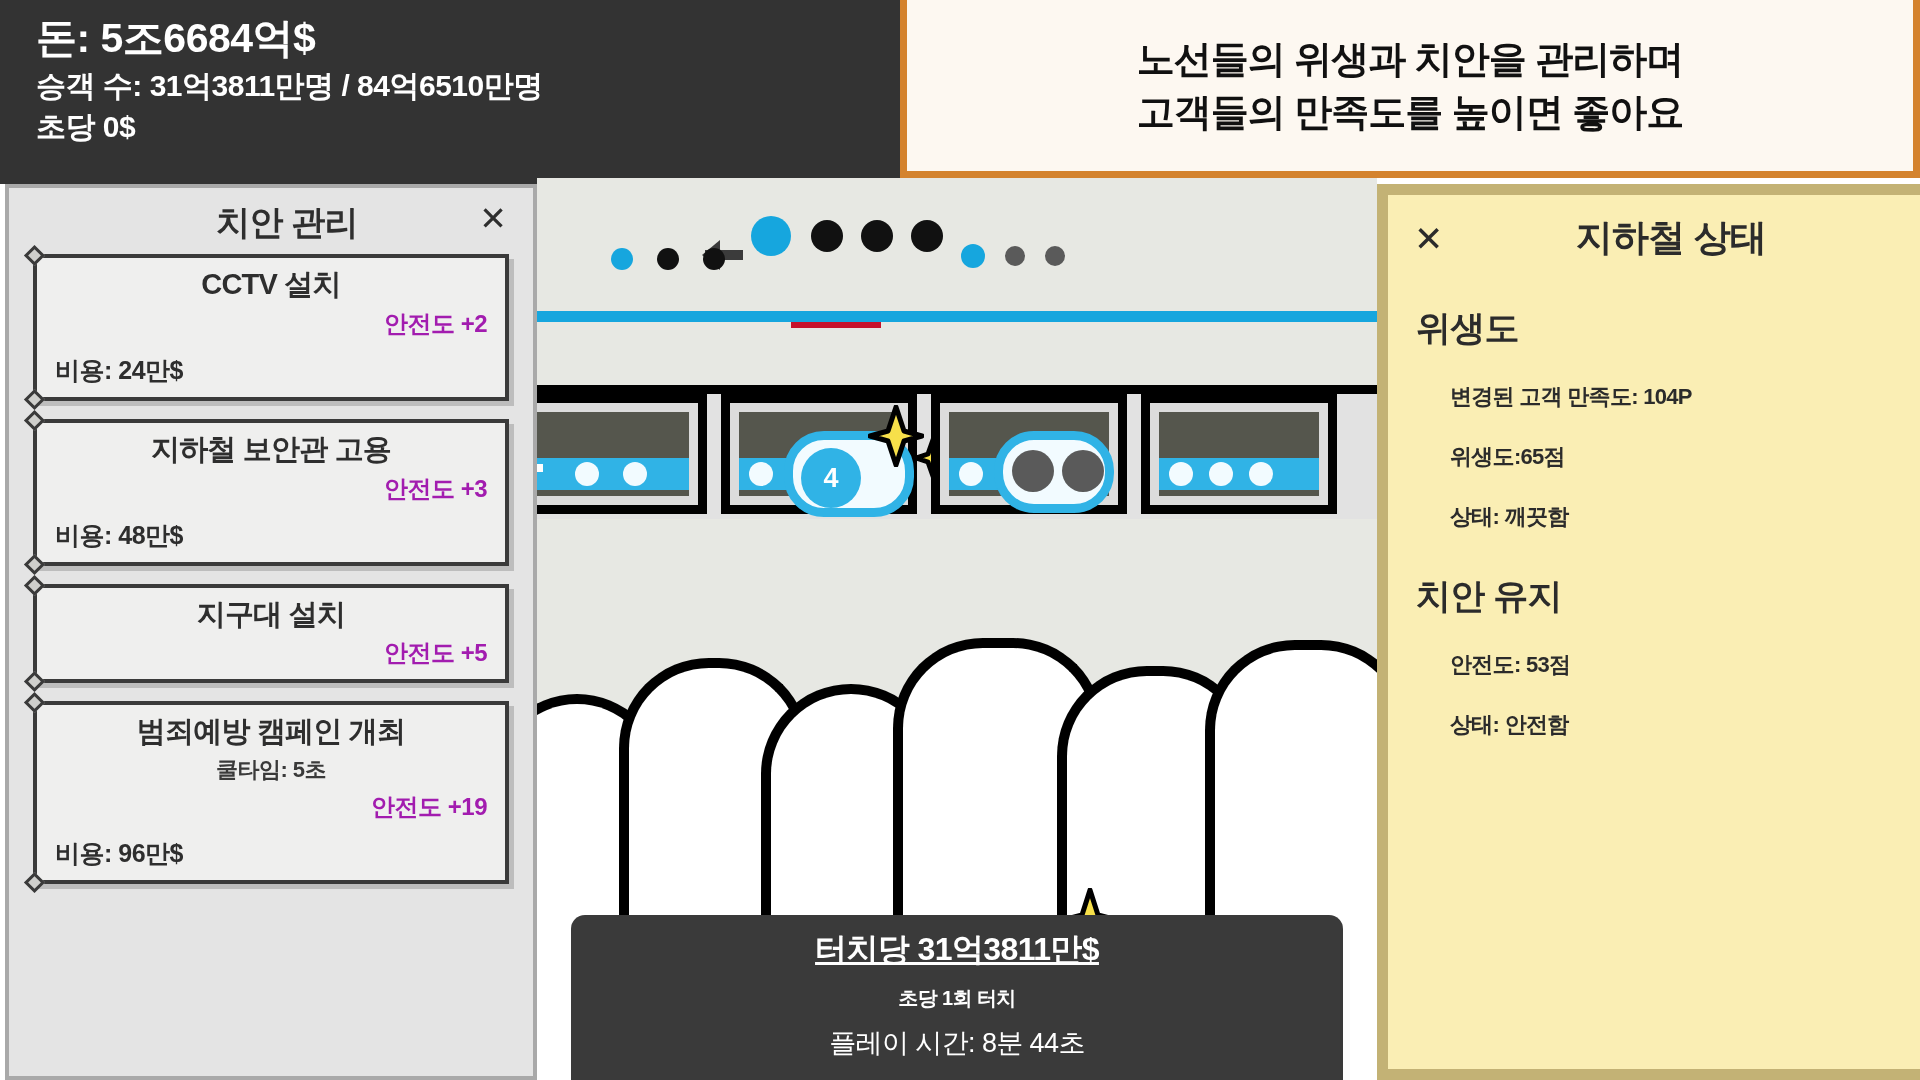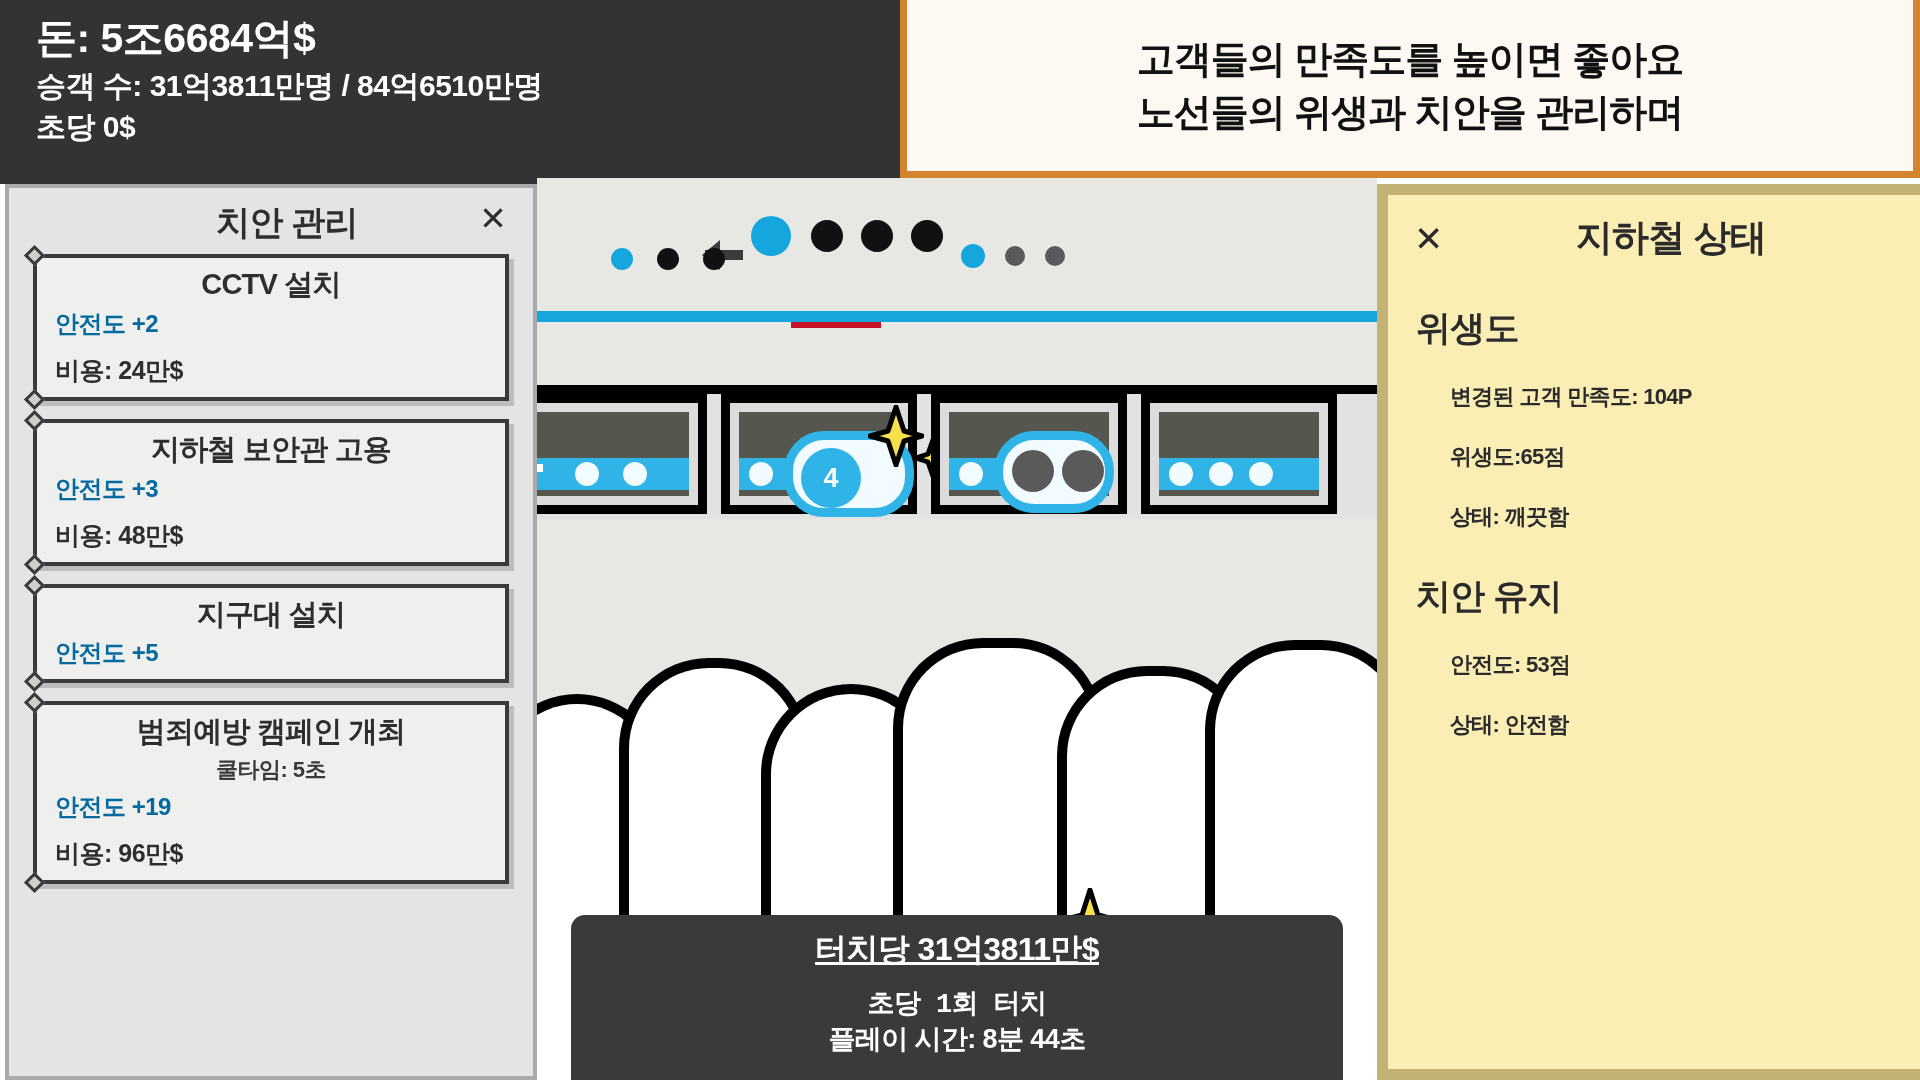--- a/index.html
+++ b/index.html
@@ -121,22 +121,22 @@
   }
 
   
   .touchbanner{
     position:absolute;left:34px;bottom:0;width:772px;height:165px;
     background:#3a3a3a;color:#ffffff;border-radius:14px 14px 0 0;
     display:flex;flex-direction:column;align-items:center;justify-content:flex-start;
     padding-top:13px;box-sizing:border-box;
   }
   .tb1{font-size:32px;font-weight:bold;letter-spacing:-0.6px;text-decoration:underline;}
-  .tb2{font-size:27px;font-weight:bold;letter-spacing:-0.6px;margin-top:13px;font-family:Liberation Mono, monospace;}
-  .tb3{font-size:27px;font-weight:bold;letter-spacing:-0.6px;}
+  .tb2{font-size:20px;font-weight:bold;letter-spacing:-0.6px;margin-top:13px;}
+  .tb3{font-size:27px;font-weight:normal;letter-spacing:-0.6px;margin-top:13px;}
 
   
   .leftpanel{
     position:absolute;left:5px;top:184px;width:532px;height:896px;
     background:#e4e4e4;border:4px solid #a9a9a9;box-sizing:border-box;
   }
   .lp-head{
     position:relative;height:66px;
   }
   .lp-title{
@@ -169,21 +169,21 @@
   .card:after{left:-10px;bottom:-10px;}
   .card-title{
     text-align:center;font-size:29px;font-weight:bold;color:#2e2e2e;
     letter-spacing:-0.8px;line-height:1.2;
   }
   .card-cool{
     text-align:center;font-size:22px;font-weight:bold;color:#3a3a3a;
     letter-spacing:-0.5px;margin-top:6px;
   }
   .card-effect{
-    font-size:24px;font-weight:bold;color:#0369a1;
+    text-align:right;font-size:24px;font-weight:bold;color:#a21caf;
     letter-spacing:-0.5px;margin-top:6px;
   }
   .card-cost{
     text-align:left;font-size:25px;font-weight:bold;color:#2e2e2e;
     letter-spacing:-0.5px;margin-top:14px;
   }
 
   
   .rightpanel{
     position:absolute;left:1377px;top:184px;width:543px;height:896px;
@@ -216,22 +216,22 @@
 
 <div id="app">
 
   <div class="topbar">
     <div class="money">돈: 5조6684억$</div>
     <div class="pax">승객 수: 31억3811만명 / 84억6510만명</div>
     <div class="persec">초당 0$</div>
   </div>
 
   <div class="tipbanner">
+    <div class="tipline">노선들의 위생과 치안을 관리하며</div>
     <div class="tipline">고객들의 만족도를 높이면 좋아요</div>
-    <div class="tipline">노선들의 위생과 치안을 관리하며</div>
   </div>
 
   <div class="scene">
 
     <div class="route">
       <div class="arrow"></div>
       <div class="rdot" style="left:74px;top:48px;width:22px;height:22px;background:#16a6de;"></div>
       <div class="rdot" style="left:120px;top:48px;width:22px;height:22px;background:#111111;"></div>
       <div class="rdot" style="left:166px;top:48px;width:22px;height:22px;background:#111111;"></div>
       <div class="rdot" style="left:214px;top:16px;width:40px;height:40px;background:#16a6de;"></div>

